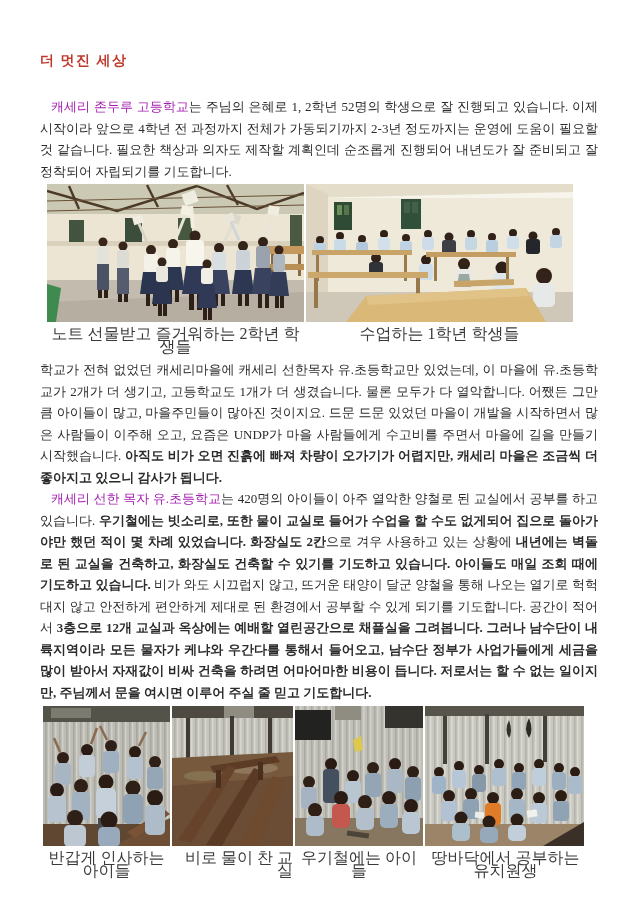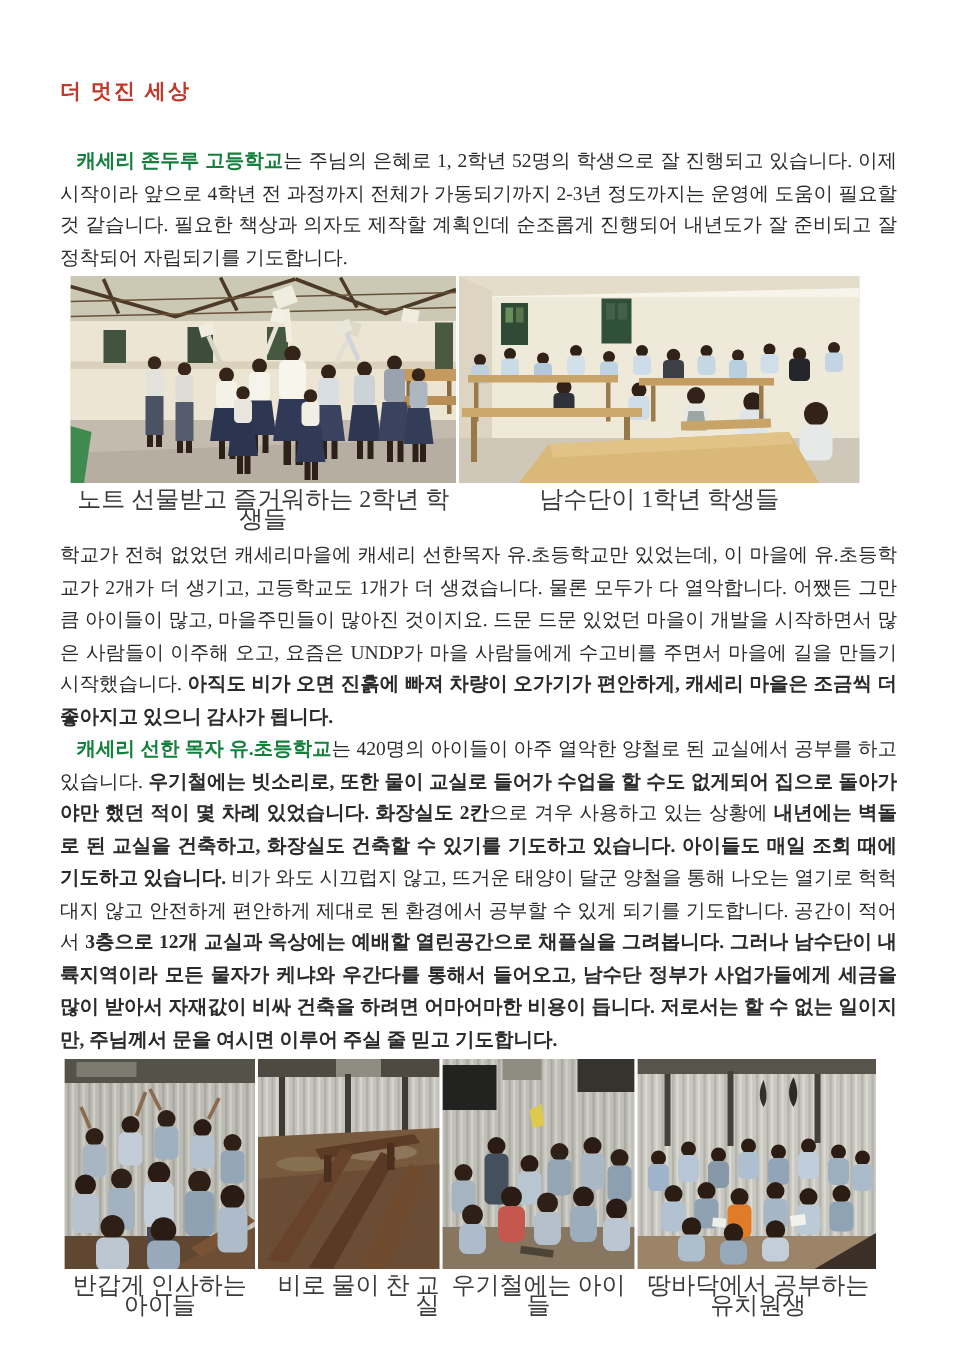--- a/index.html
+++ b/index.html
@@ -18,21 +18,21 @@
     letter-spacing:1.5px;
   }
   p.para{
     margin:0;
     font-size:13px;line-height:21.5px;
     text-align:justify;
     word-break:break-all;
     color:#2b2b2b;
   }
   p.para.indent{text-indent:11px;}
-  .lead{color:#15803d;font-weight:bold;}
+  .lead{color:#a21caf;font-weight:normal;}
   .b{font-weight:bold;}
   .photo-row{display:flex;align-items:flex-start;}
   .photo-row-1{margin:2px 0 0 7px;}
   .photo-row-1 svg{display:block;}
   .photo-row-1 .ph+.ph{margin-left:2px;}
   .caption-row{display:flex;margin-top:5px;margin-bottom:6px;}
   .caption{
     font-size:16px;color:#3a3a3a;text-align:center;
     line-height:13px;
   }
@@ -275,24 +275,24 @@
           <rect x="8" y="94" width="4" height="30" fill="#96784a"></rect>
             <rect x="110" y="94" width="4" height="30" fill="#96784a"></rect>
           <path d="M60 112 L220 104 L240 138 L40 138 Z" fill="#d9b878"></path>
           <path d="M60 112 L220 104 L223 112 L63 121 Z" fill="#e2c387"></path>
           <rect x="148" y="96" width="60" height="6" fill="#c9a469" transform="rotate(-2 178 99)"></rect>
         </g>
       </svg>
     </div>
     <div class="caption-row">
       <div class="caption cap1a">노트 선물받고 즐거워하는 2학년 학생들</div>
-      <div class="caption cap1b">남수단이 1학년 학생들</div>
+      <div class="caption cap1b">수업하는 1학년 학생들</div>
     </div>
 
-    <p class="para"><span>학교가 전혀 없었던 캐세리마을에 캐세리 선한목자 유.초등학교만 있었는데, 이 마을에 유.초등학교가 2개가 더 생기고, 고등학교도 1개가 더 생겼습니다. 물론 모두가 다 열악합니다. 어쨌든 그만큼 아이들이 많고, 마을주민들이 많아진 것이지요. 드문 드문 있었던 마을이 개발을 시작하면서 많은 사람들이 이주해 오고, 요즘은 UNDP가 마을 사람들에게 수고비를 주면서 마을에 길을 만들기 시작했습니다. </span><span class="b">아직도 비가 오면 진흙에 빠져 차량이 오가기가 편안하게, 캐세리 마을은 조금씩 더 좋아지고 있으니 감사가 됩니다.</span></p>
+    <p class="para"><span>학교가 전혀 없었던 캐세리마을에 캐세리 선한목자 유.초등학교만 있었는데, 이 마을에 유.초등학교가 2개가 더 생기고, 고등학교도 1개가 더 생겼습니다. 물론 모두가 다 열악합니다. 어쨌든 그만큼 아이들이 많고, 마을주민들이 많아진 것이지요. 드문 드문 있었던 마을이 개발을 시작하면서 많은 사람들이 이주해 오고, 요즘은 UNDP가 마을 사람들에게 수고비를 주면서 마을에 길을 만들기 시작했습니다. </span><span class="b">아직도 비가 오면 진흙에 빠져 차량이 오가기가 어렵지만, 캐세리 마을은 조금씩 더 좋아지고 있으니 감사가 됩니다.</span></p>
 
     <p class="para indent"><span class="lead">캐세리 선한 목자 유.초등학교</span><span>는 420명의 아이들이 아주 열악한 양철로 된 교실에서 공부를 하고 있습니다. </span><span class="b">우기철에는 빗소리로, 또한 물이 교실로 들어가 수업을 할 수도 없게되어 집으로 돌아가야만 했던 적이 몇 차례 있었습니다. 화장실도 2칸</span><span>으로 겨우 사용하고 있는 상황에 </span><span class="b">내년에는 벽돌로 된 교실을 건축하고, 화장실도 건축할 수 있기를 기도하고 있습니다. 아이들도 매일 조회 때에 기도하고 있습니다. </span><span>비가 와도 시끄럽지 않고, 뜨거운 태양이 달군 양철을 통해 나오는 열기로 헉헉대지 않고 안전하게 편안하게 제대로 된 환경에서 공부할 수 있게 되기를 기도합니다. 공간이 적어서 </span><span class="b">3층으로 12개 교실과 옥상에는 예배할 열린공간으로 채플실을 그려봅니다. 그러나 남수단이 내륙지역이라 모든 물자가 케냐와 우간다를 통해서 들어오고, 남수단 정부가 사업가들에게 세금을 많이 받아서 자재값이 비싸 건축을 하려면 어마어마한 비용이 듭니다. 저로서는 할 수 없는 일이지만, 주님께서 문을 여시면 이루어 주실 줄 믿고 기도합니다.</span></p>
 
     <div class="photo-row photo-row-2">
       <svg class="ph" width="127" height="140" viewBox="0 0 127 140">
         <defs>
           <pattern id="corrC" width="7" height="10" patternUnits="userSpaceOnUse">
             <rect width="7" height="10" fill="#bcbcb4"></rect>
               <rect x="2" width="1.5" height="10" fill="#a7a79f"></rect>
               <rect x="5" width="1.5" height="10" fill="#cfcfc7"></rect>

